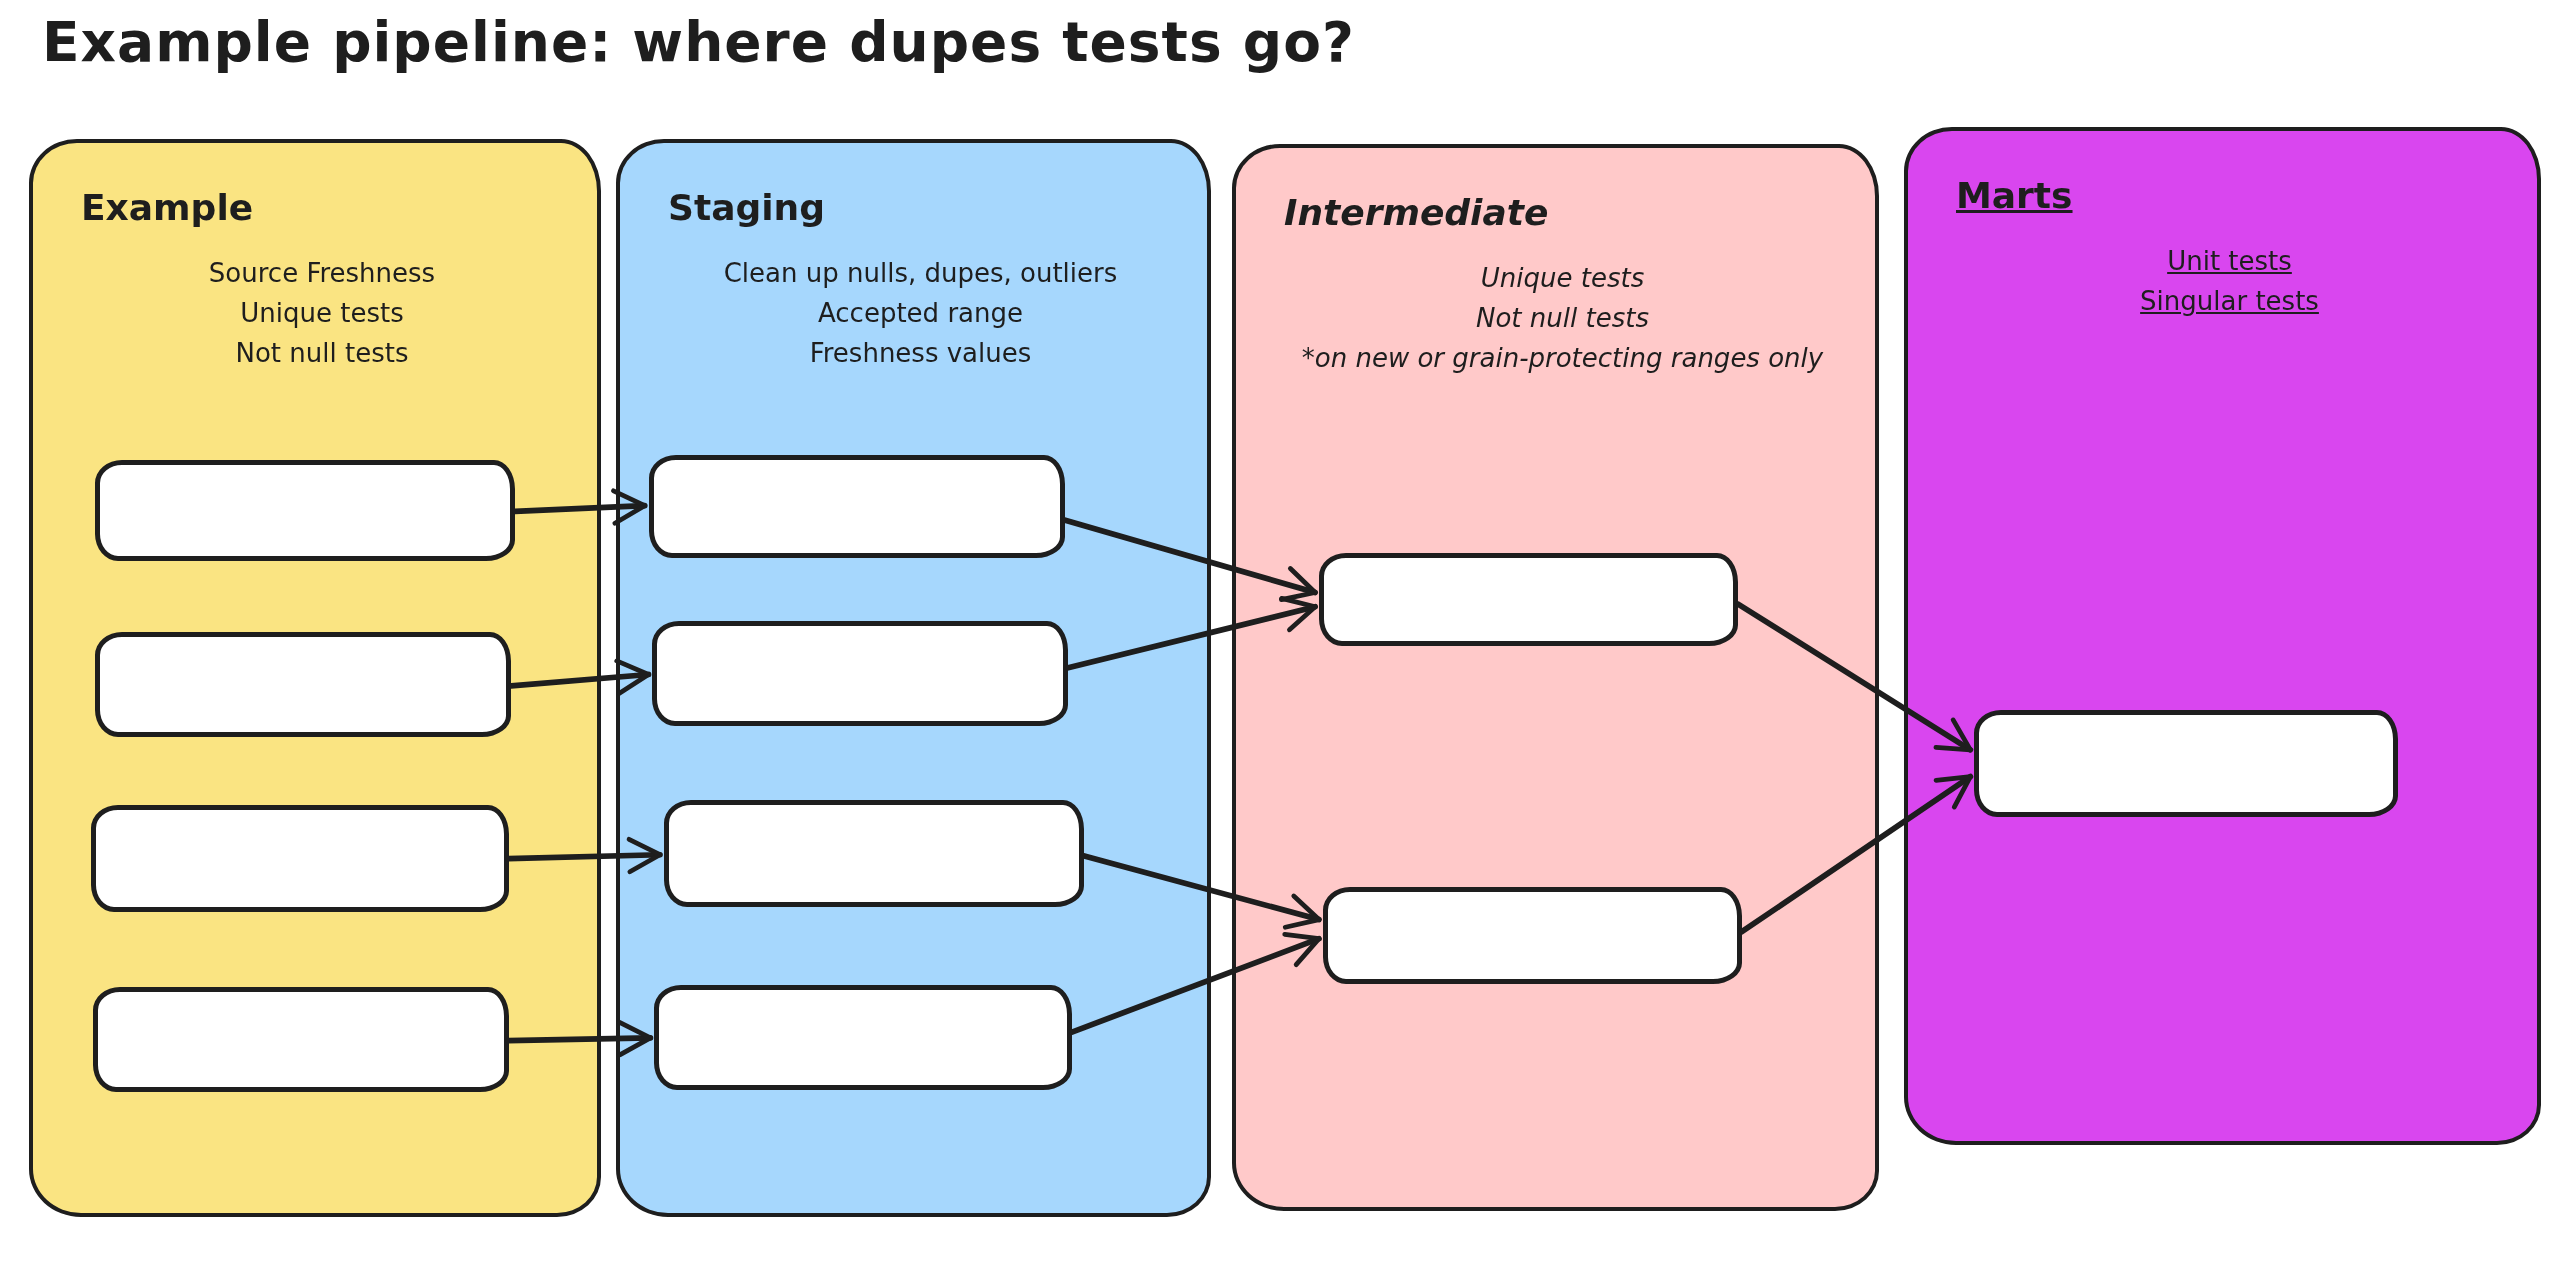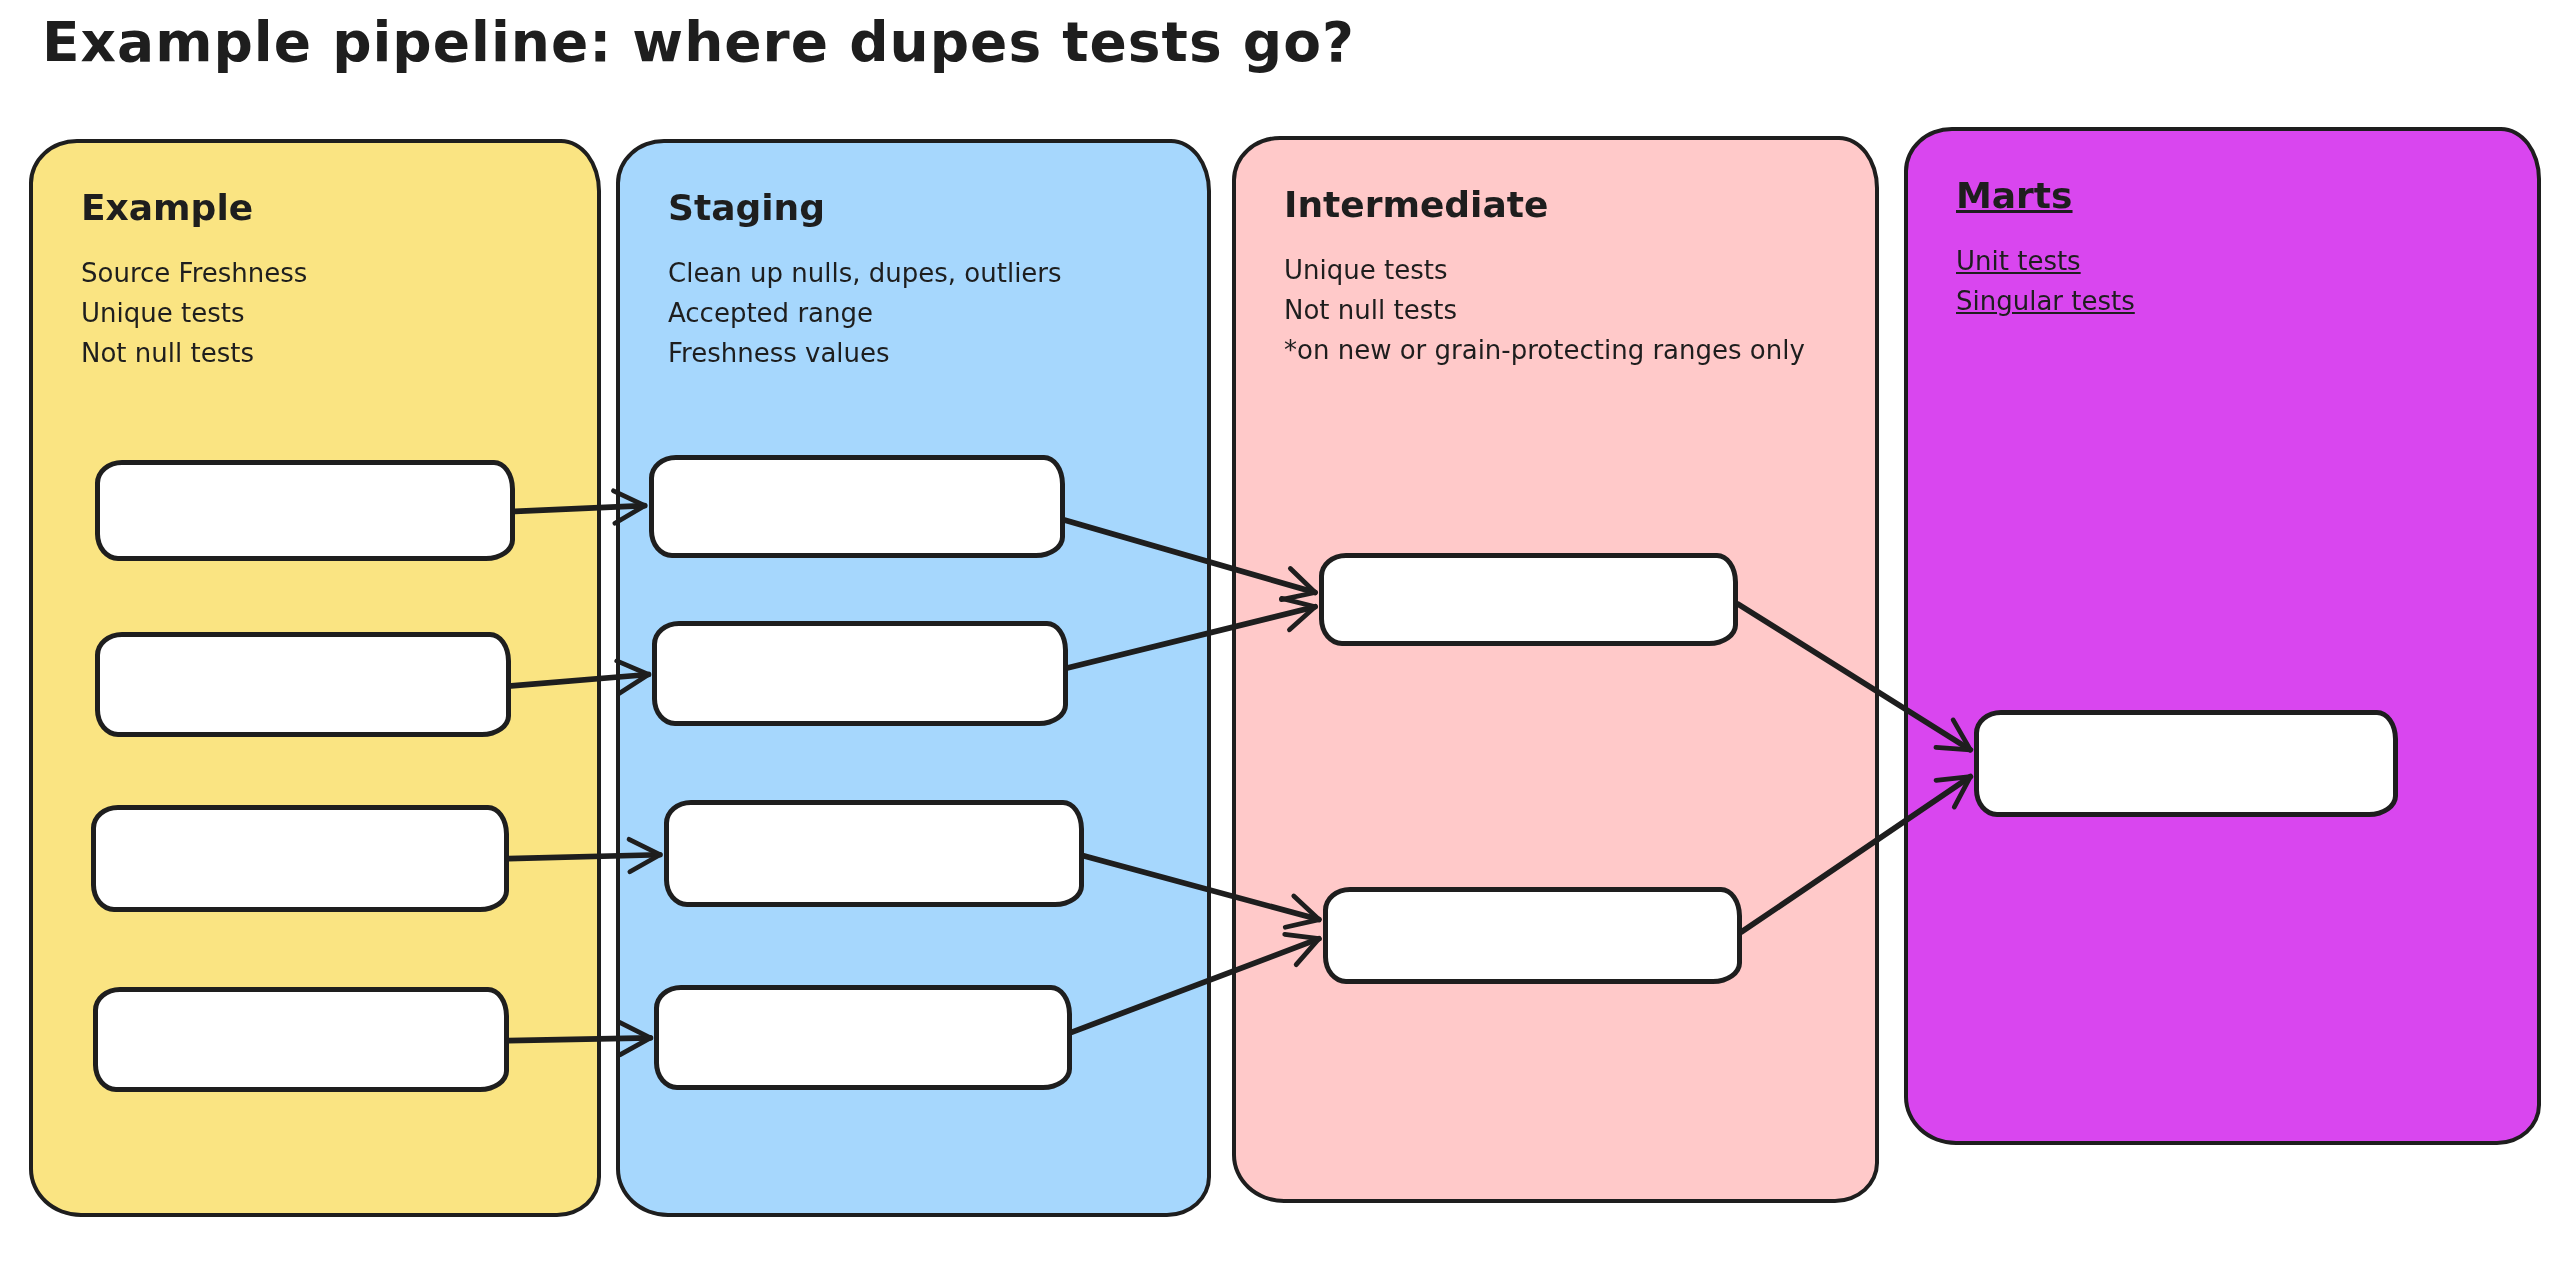--- a/index.html
+++ b/index.html
@@ -3,21 +3,21 @@
 <meta charset="utf-8">
 <style>
   html,body{margin:0;padding:0;background:#ffffff;}
   body{font-family:"DejaVu Sans",sans-serif;color:#1e1e1e;}
   .canvas{position:relative;width:2576px;height:1266px;background:#ffffff;overflow:hidden;}
   .title{position:absolute;left:42px;top:9.5px;font-size:55px;font-weight:700;letter-spacing:1px;color:#1e1e1e;white-space:nowrap;}
   .col{position:absolute;border:4.8px solid #1e1e1e;box-sizing:border-box;
        border-radius:48px 40px 44px 52px / 44px 52px 40px 48px;
        padding:44px 34px 0 48px;z-index:1;}
   .col h2{margin:0;font-size:36px;font-weight:700;color:#1e1e1e;}
-  .notes{margin-top:25px;}
+  .notes{margin-top:25px;text-align:center;}
   .note{font-size:26px;line-height:40px;color:#1e1e1e;white-space:nowrap;}
   .node{position:absolute;background:#ffffff;border:5.7px solid #1e1e1e;box-sizing:border-box;
         border-radius:27px 21px 29px 23px / 23px 29px 21px 27px;z-index:2;}
   svg.edges{position:absolute;left:0;top:0;z-index:3;pointer-events:none;}
 </style>
 </head>
 <body>
 
 <div class="canvas">
 
@@ -34,21 +34,21 @@
 
   <section class="col" style="left: 616px; top: 139px; width: 595px; height: 1078px; background-color: rgb(166, 215, 253);">
     <h2>Staging</h2>
     <div class="notes">
       <div class="note">Clean up nulls, dupes, outliers</div>
       <div class="note">Accepted range</div>
       <div class="note">Freshness values</div>
     </div>
   </section>
 
-  <section class="col" style="left: 1232px; top: 136px; width: 647px; height: 1067px; background-color: rgb(255, 201, 201);">
+  <section class="col" style="left: 1232px; top: 144px; width: 647px; height: 1067px; background-color: rgb(255, 201, 201); font-style: italic;">
     <h2>Intermediate</h2>
     <div class="notes">
       <div class="note">Unique tests</div>
       <div class="note">Not null tests</div>
       <div class="note">*on new or grain-protecting ranges only</div>
     </div>
   </section>
 
   <section class="col" style="left: 1904px; top: 127px; width: 637px; height: 1018px; background-color: #d946ef; text-decoration: underline;">
     <h2>Marts</h2>

